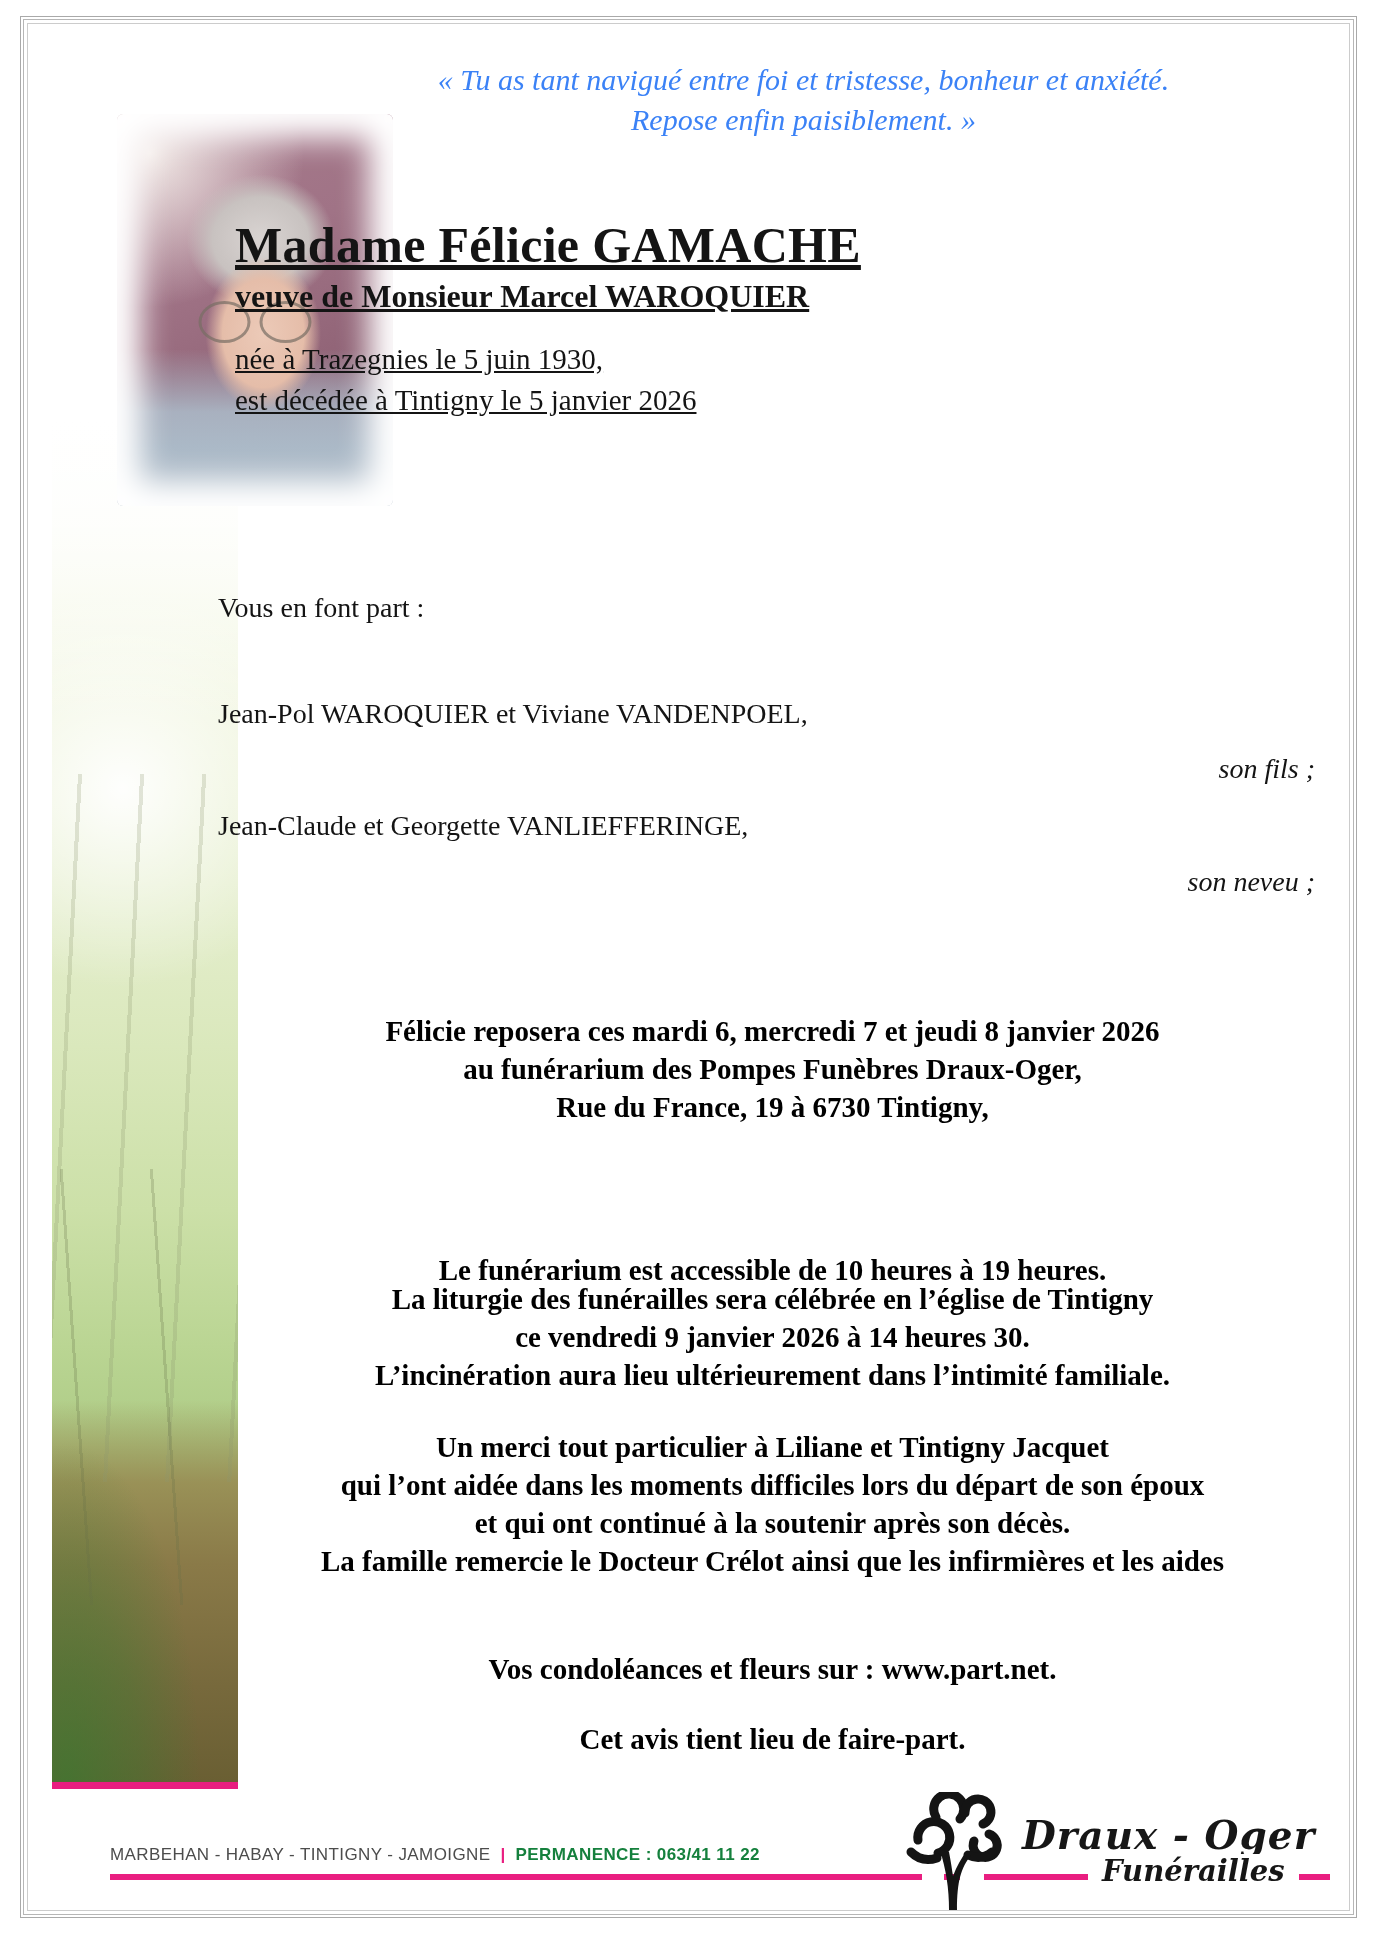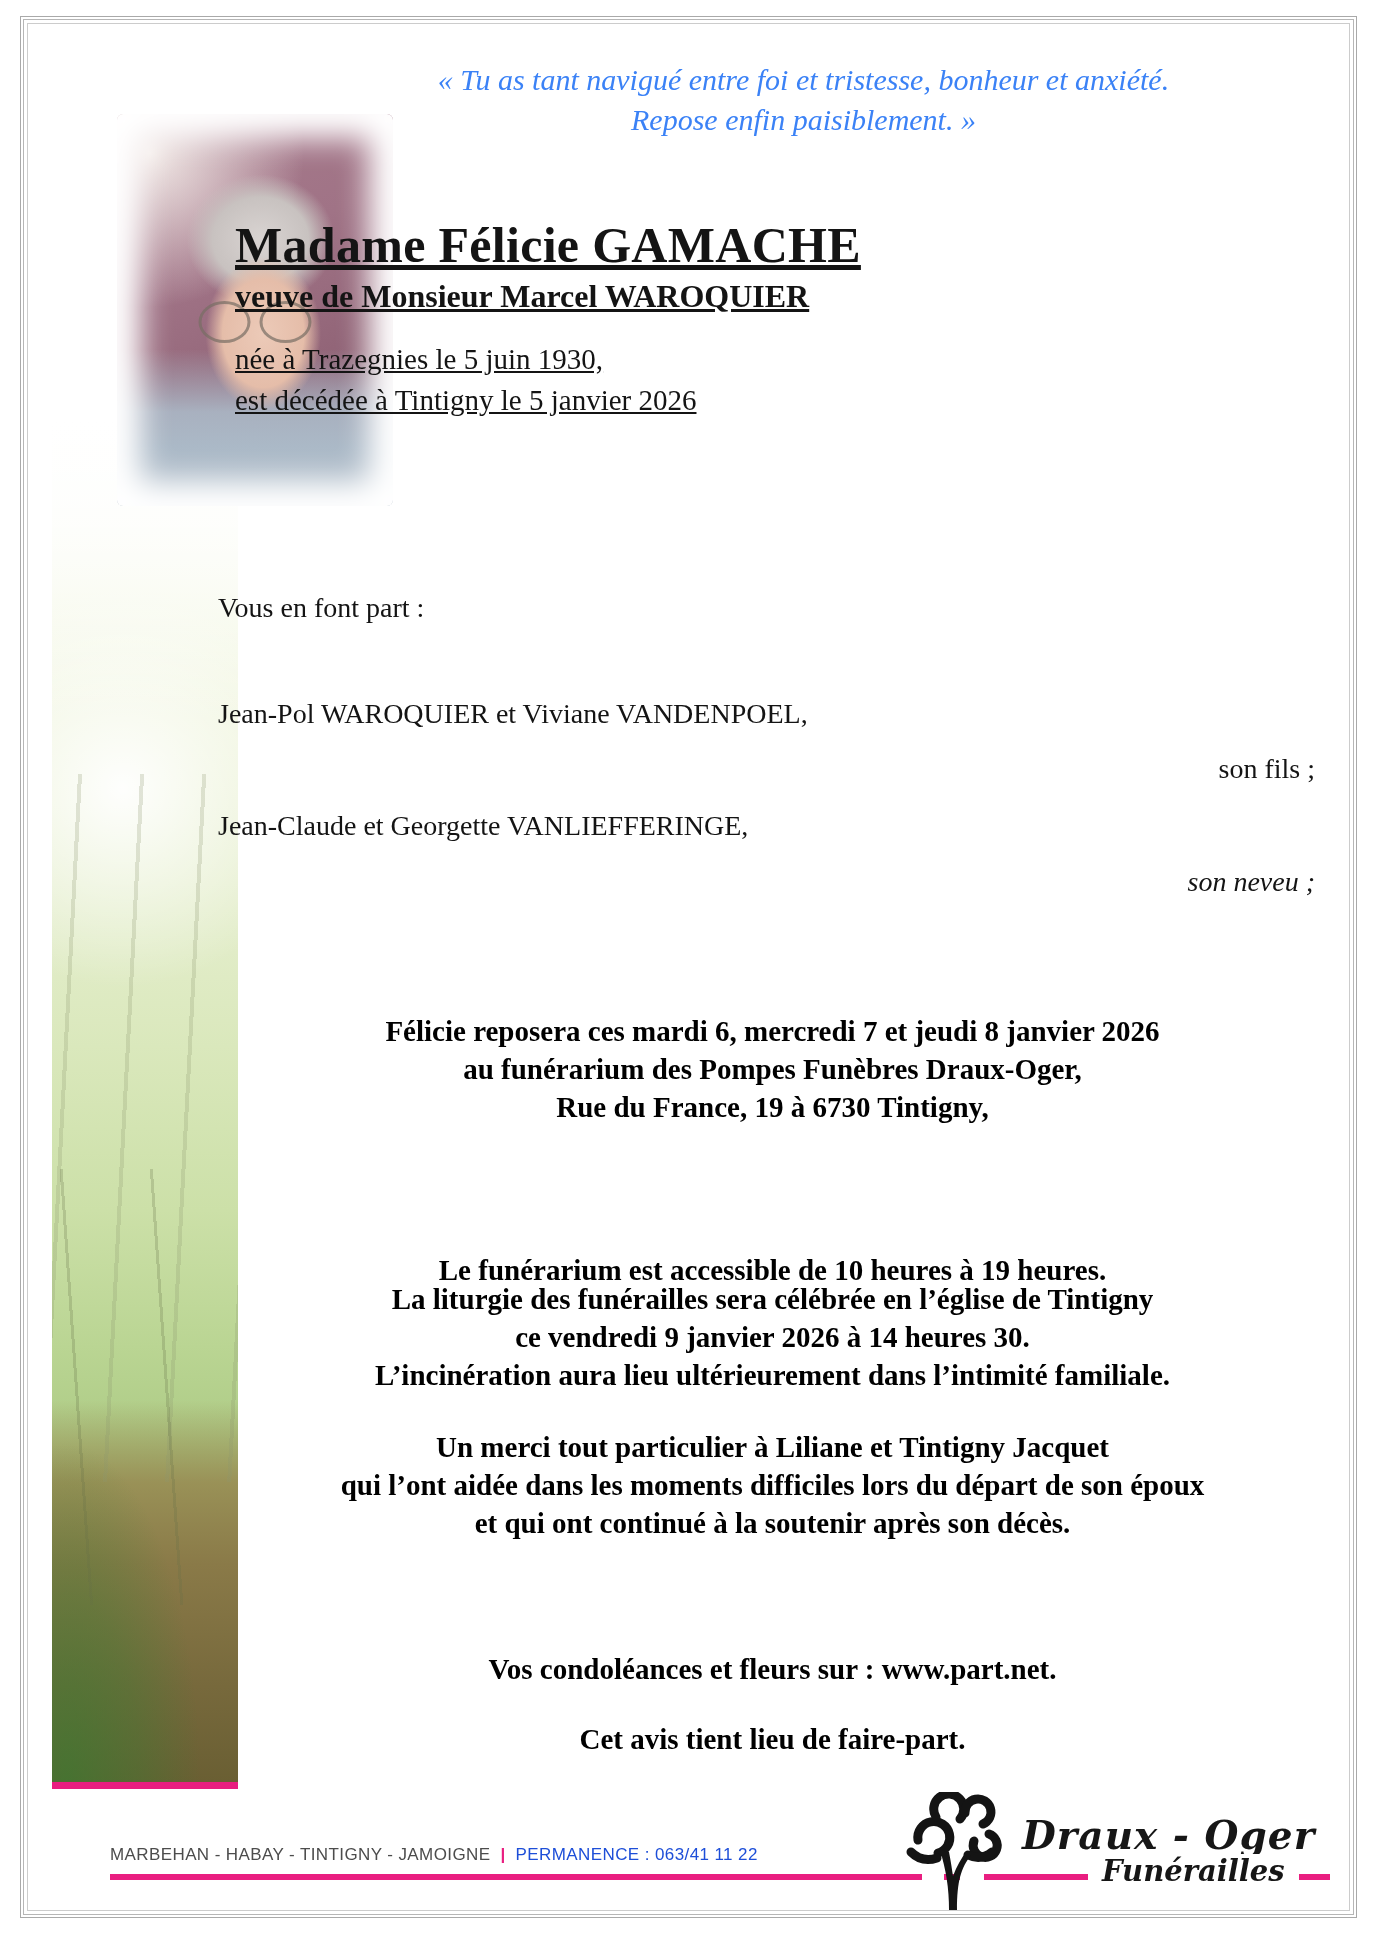--- a/index.html
+++ b/index.html
@@ -54,37 +54,37 @@
     position:absolute;left:290px;right:60px;top:60px;text-align:center;
     font-style:italic;font-size:30px;line-height:40px;color:#3b82f6;
   }
   .header{position:absolute;left:235px;right:60px;top:216px;text-align:left;text-decoration:underline;}
   .title{font-size:50px;font-weight:bold;letter-spacing:0.3px;}
   .subtitle{font-size:32px;font-weight:bold;margin-top:4px;}
   .dates{font-size:29px;margin-top:24px;line-height:41px;}
   .left-col{position:absolute;left:218px;right:62px;font-size:28px;}
   .intro{top:592px;}
   .name-a{top:698px;}
-  .rel-a{top:753px;text-align:right;}
+  .rel-a{top:753px;text-align:right;font-style:italic;}
   .name-b{top:810px;}
   .rel-b{top:866px;text-align:right;font-style:italic;}
   .bold-block{
     position:absolute;left:230px;right:62px;text-align:center;
     font-weight:bold;font-size:29px;line-height:38px;color:#000;
   }
   .b1{top:1012px;} .b2{top:1204px;margin-top:47px;} .b3{top:1280px;}
   .b4{top:1428px;} .b5{top:1650px;} .b6{top:1720px;}
   
   .footer-left{
     position:absolute;left:110px;top:1845px;
     font-family:"Liberation Sans", sans-serif;font-size:17px;letter-spacing:0.4px;color:#4c4c4c;
     white-space:nowrap;
   }
   .footer-left .sep{color:#e91e80;font-weight:bold;margin:0 10px;}
-  .footer-left .perm{font-weight:normal;color:#1d4ed8;}
+  .footer-left .perm{font-weight:bold;color:#15803d;}
   .brand-line{position:absolute;left:110px;top:1874px;width:1220px;height:6px;background:#e91e80;}
   .tree{position:absolute;left:898px;top:1792px;width:110px;height:120px;}
   .brand-name{
     position:absolute;left:1022px;top:1812px;width:260px;text-align:center;
     font-family:"DejaVu Serif", serif;font-style:italic;font-weight:bold;
     font-size:39px;color:#161616;letter-spacing:1px;white-space:nowrap;
   }
   .brand-sub{
     position:absolute;left:1088px;top:1854px;background:#ffffff;padding:0 14px;
     font-family:"DejaVu Serif", serif;font-style:italic;font-weight:bold;
@@ -143,20 +143,21 @@
 <div class="bold-block b3">
   <div>La liturgie des funérailles sera célébrée en l’église de Tintigny</div>
   <div>ce vendredi 9 janvier 2026 à 14 heures 30.</div>
   <div>L’incinération aura lieu ultérieurement dans l’intimité familiale.</div>
 </div>
 
 <div class="bold-block b4">
   <div>Un merci tout particulier à Liliane et Tintigny Jacquet</div>
   <div>qui l’ont aidée dans les moments difficiles lors du départ de son époux</div>
   <div>et qui ont continué à la soutenir après son décès.</div>
+  <div>La famille remercie le Docteur Crélot ainsi que les infirmières et les aides</div>
 </div>
 
 <div class="bold-block b5">
   <div>Vos condoléances et fleurs sur : www.part.net.</div>
 </div>
 
 <div class="bold-block b6">
   <div>Cet avis tient lieu de faire-part.</div>
 </div>
 

